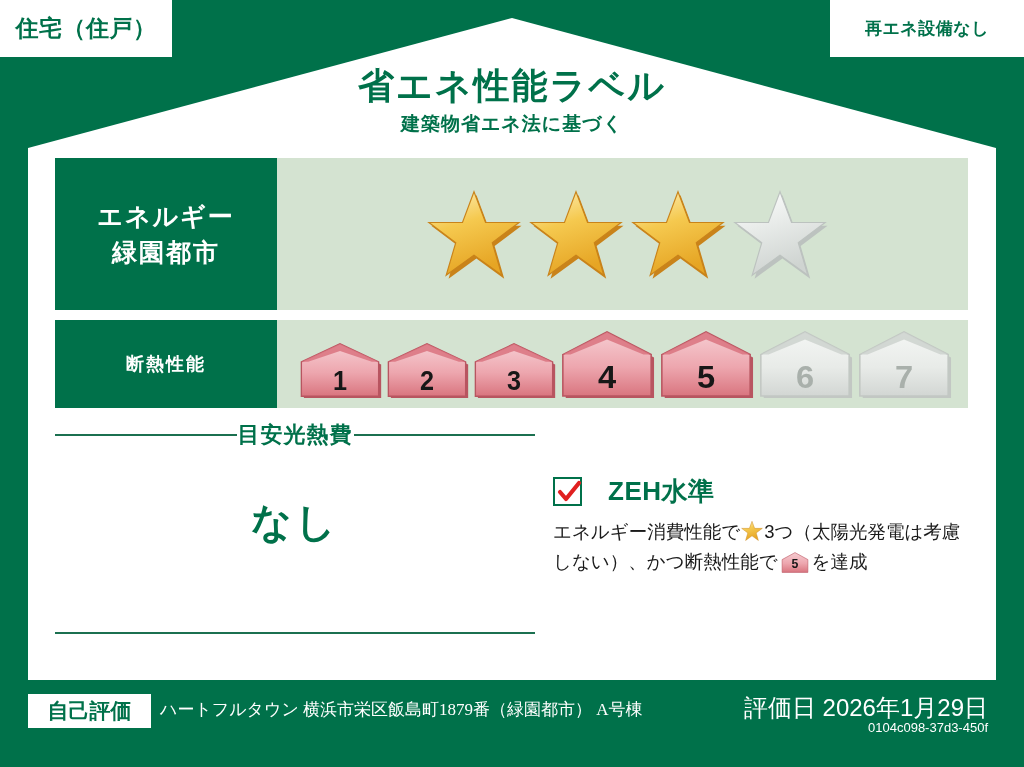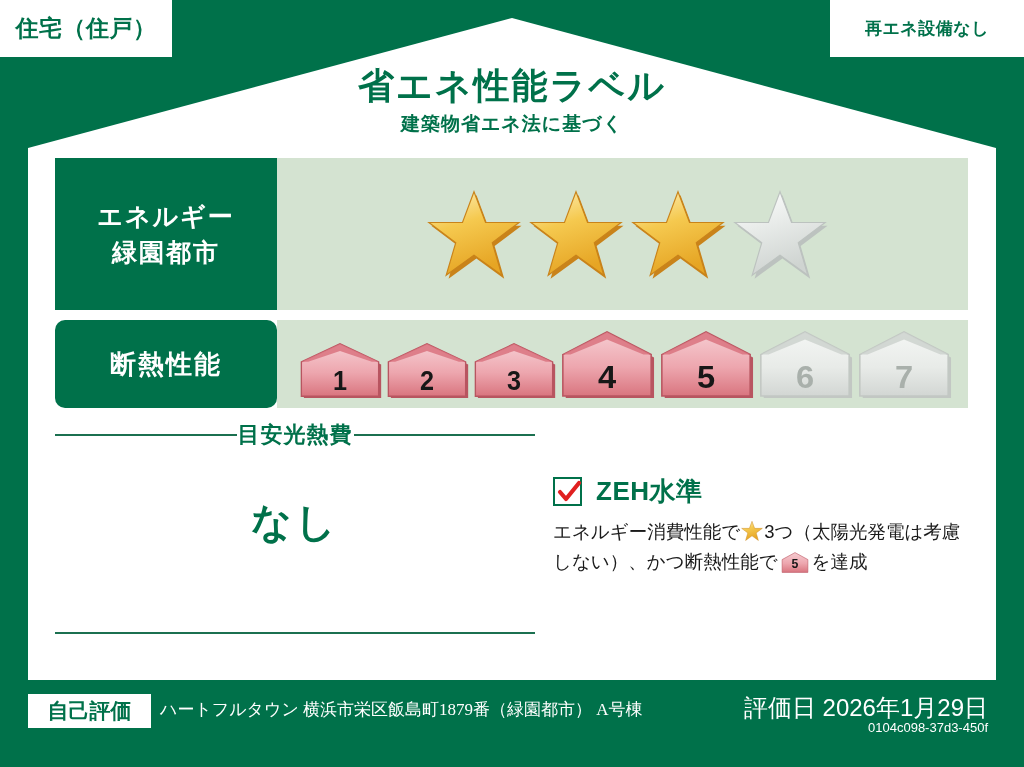--- a/index.html
+++ b/index.html
@@ -65,21 +65,21 @@
   .row-value {
     background:#d4e3d1;
     display:flex; align-items:center;
   }
 
   #row-energy { left:55px; top:158px; width:913px; height:152px; }
   #row-energy .row-label { width:222px; height:152px; font-size:25px; line-height:1.45; }
   #row-energy .row-value { width:691px; height:152px; justify-content:center; }
 
   #row-insulation { left:55px; top:320px; width:913px; height:88px; }
-  #row-insulation .row-label { width:222px; height:88px; font-size:26px;border-radius:10px; }
+  #row-insulation .row-label { width:222px; height:88px; font-size:18px; }
   #row-insulation .row-value { width:691px; height:88px; justify-content:center; }
 
   
   #stars { display:flex; align-items:center; gap:6px; transform:translateX(4px); }
   .star { width:96px; height:96px; display:block; }
 
   
   #houses { display:flex; align-items:flex-end; gap:3px; transform:translateX(2px); }
   .house { display:block; }
   .house.sm { width:84px; height:56px; }
@@ -97,21 +97,21 @@
   #cost-value {
     position:absolute; left:55px; top:495px; width:480px;
     text-align:center; color:#00714a; font-weight:bold; font-size:40px; letter-spacing:3px;
   }
   #cost-rule-bottom {
     position:absolute; left:55px; top:632px; width:480px; height:2px; background:#1b7050;
   }
 
   
   #zeh-block { position:absolute; left:553px; top:474px; width:420px; }
-  #zeh-title-line { display:flex; align-items:center; gap:14px; }
+  #zeh-title-line { display:flex; align-items:center; gap:26px; }
   #zeh-check {
     width:29px; height:29px; border:2px solid #00714a; background:#fff;
     position:relative; flex:none;
   }
   #zeh-check svg { position:absolute; left:2px; top:1px; }
   #zeh-title { color:#00714a; font-weight:bold; font-size:26px; letter-spacing:0.5px; }
   #zeh-desc {
     margin-top:8px; color:#1a1a1a; font-size:18.5px; line-height:1.6; letter-spacing:0px;
   }
   .inline-star { display:inline-block; vertical-align:-4px; width:22px; height:22px; margin:0 1px; }

